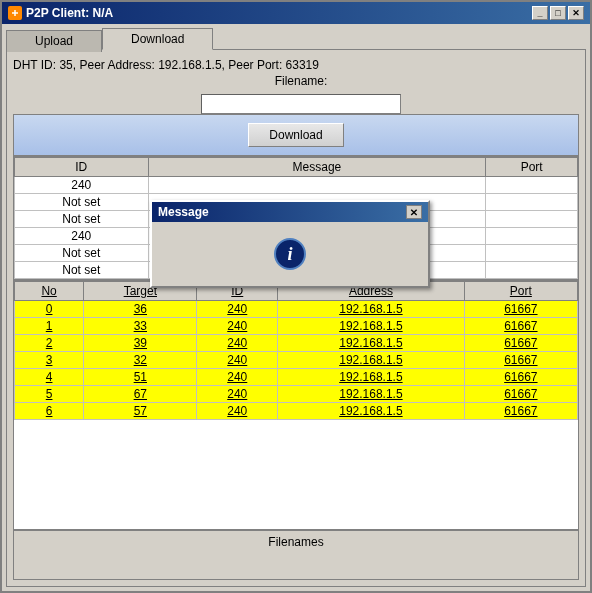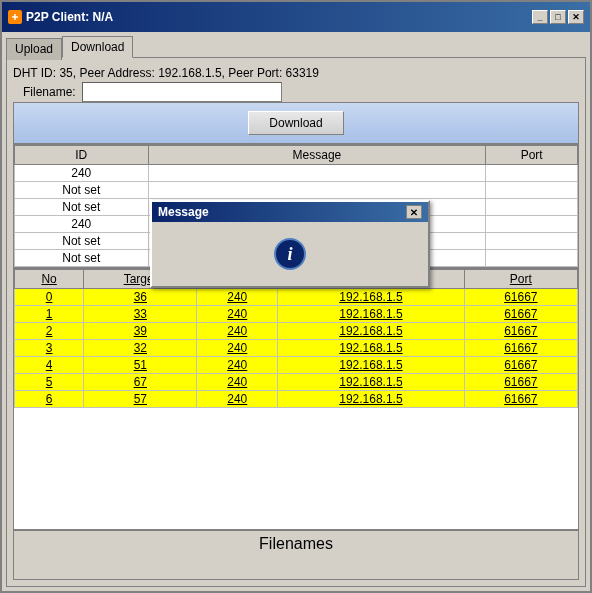--- a/index.html
+++ b/index.html
@@ -15,21 +15,21 @@
       width: 592px;
       height: 593px;
       border: 2px solid #808080;
       background: #d4d0c8;
       display: flex;
       flex-direction: column;
     }
     .title-bar {
       background: linear-gradient(to right, #0a246a, #3a6ea5);
       color: white;
-      height: 30px;
+      height: 22px;
       display: flex;
       align-items: center;
       justify-content: space-between;
       padding: 0 6px;
       font-size: 12px;
       font-weight: bold;
     }
     .title-bar-left {
       display: flex;
       align-items: center;
@@ -73,21 +73,21 @@
       flex-direction: column;
       gap: 0;
     }
     .tabs {
       display: flex;
       gap: 0;
       margin-bottom: -1px;
       z-index: 1;
     }
     .tab {
-      padding: 3px 8px;
+      padding: 3px 28px;
       border: 1px solid #808080;
       background: #d4d0c8;
       cursor: pointer;
       font-size: 12px;
       border-bottom: none;
       position: relative;
     }
     .tab.active {
       background: #d4d0c8;
       border-bottom: 1px solid #d4d0c8;
@@ -107,20 +107,21 @@
     }
     .info-bar {
       font-size: 12px;
       padding: 2px 0;
     }
     .filename-row {
       display: flex;
       align-items: center;
       gap: 6px;
       margin-left: 10px;
+      flex-direction: column;
     }
     .filename-row label {
       font-size: 12px;
     }
     .filename-row input {
       width: 200px;
       height: 20px;
       border: 1px solid #808080;
       border-top-color: #606060;
       border-left-color: #606060;
@@ -199,21 +200,21 @@
     }
     .chunks-table-wrapper {
       overflow-y: auto;
       flex: 1;
     }
     .filenames-section {
       background: #d4d0c8;
       border: 1px solid #808080;
       padding: 4px;
       text-align: center;
-      font-size: 16px;
+      font-size: 12px;
       min-height: 50px;
     }
     
     .dialog-overlay {
       position: fixed;
       top: 0; left: 0; right: 0; bottom: 0;
       z-index: 100;
     }
     .dialog {
       position: absolute;

